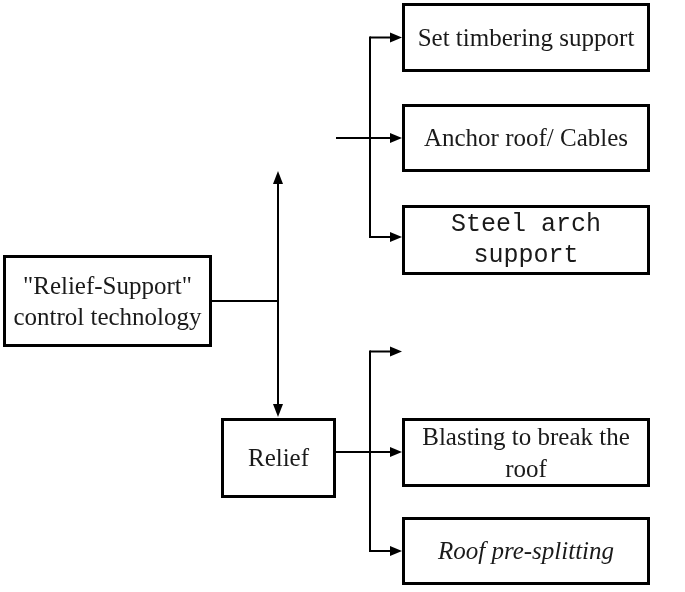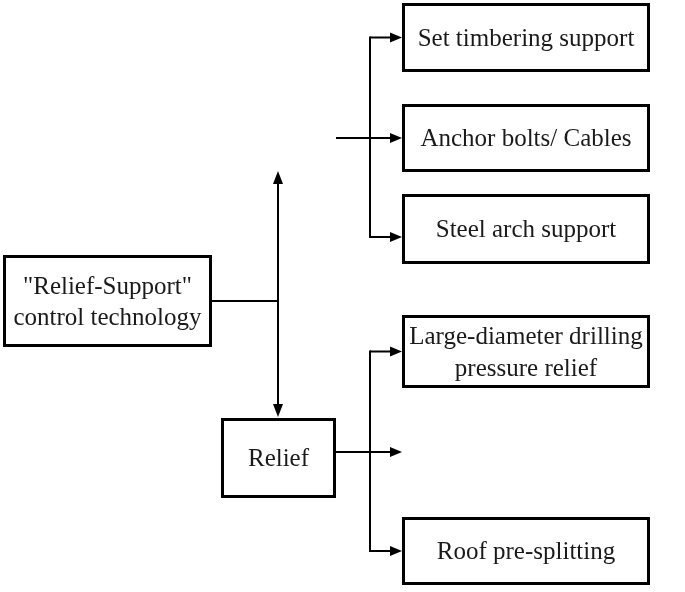--- a/index.html
+++ b/index.html
@@ -30,24 +30,24 @@
     white-space: pre-line;
     z-index: 2;
   }
   
   .n-root    { left: 3px;   top: 255px; width: 209px; height: 92px; }
   .n-support { left: 221px; top: 103px; width: 115px; height: 67px; }
   .n-relief  { left: 221px; top: 418px; width: 115px; height: 80px; }
   .n-leaf    { left: 402px; width: 248px; }
   .n-b1 { top: 3px;   height: 69px; }
   .n-b2 { top: 104px; height: 68px; }
-  .n-b3 { top: 194px; height: 70px; }
+  .n-b3 { top: 205px; height: 70px; font-family: Liberation Mono, monospace; }
   .n-b4 { top: 315px; height: 73px; }
   .n-b5 { top: 418px; height: 69px; }
-  .n-b6 { top: 517px; height: 68px; }
+  .n-b6 { top: 517px; height: 68px; font-style: italic; }
   #connector-layer {
     position: absolute;
     left: 0; top: 0;
     width: 685px;
     height: 592px;
     z-index: 1;
   }
   #connector-layer line { stroke: #000000; stroke-width: 2; }
   #connector-layer polygon { fill: #000000; stroke: none; }
 </style>
@@ -82,23 +82,22 @@
   </svg>
 
   <div class="node n-root">"Relief-Support"
 control technology</div>
 
 
   <div class="node n-relief">Relief</div>
 
   <div class="node n-leaf n-b1">Set timbering support</div>
 
-  <div class="node n-leaf n-b2">Anchor bolts/ Cables</div>
+  <div class="node n-leaf n-b2">Anchor roof/ Cables</div>
 
   <div class="node n-leaf n-b3">Steel arch support</div>
 
-  <div class="node n-leaf n-b4">Large-diameter drilling
-pressure relief</div>
 
+  <div class="node n-leaf n-b5">Blasting to break the roof</div>
 
   <div class="node n-leaf n-b6">Roof pre-splitting</div>
 
 </div>
 
 </body></html>

